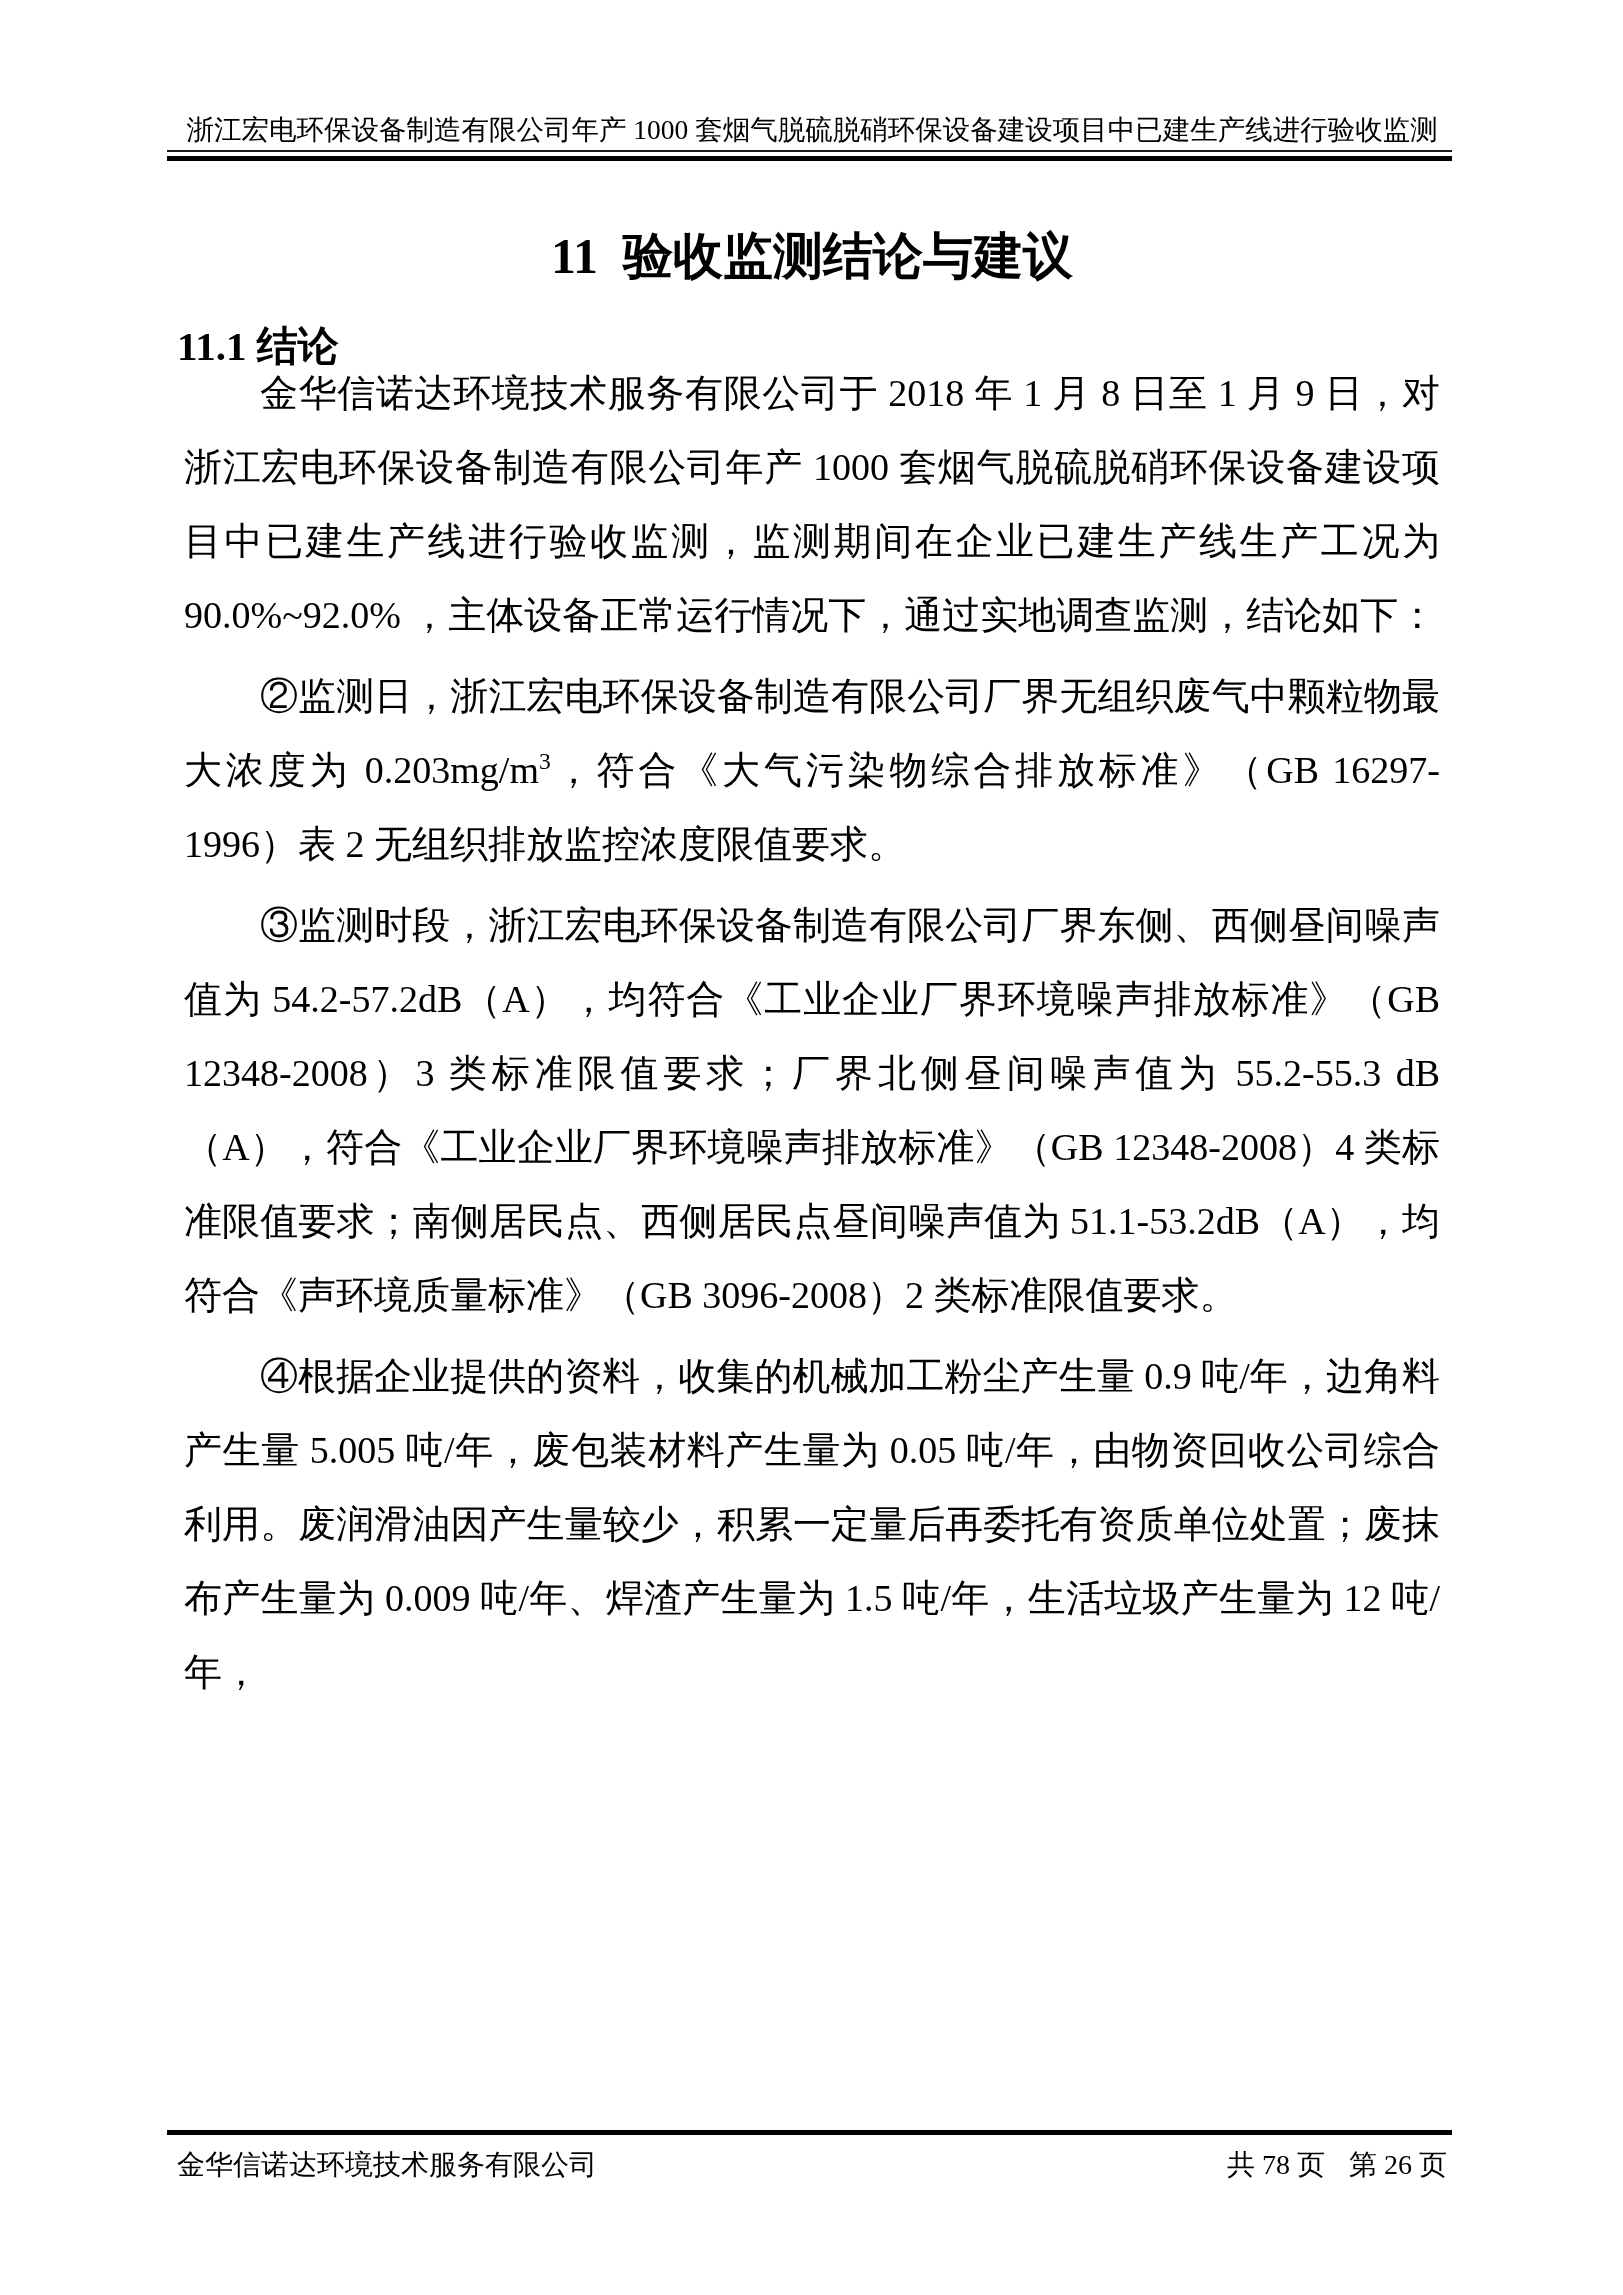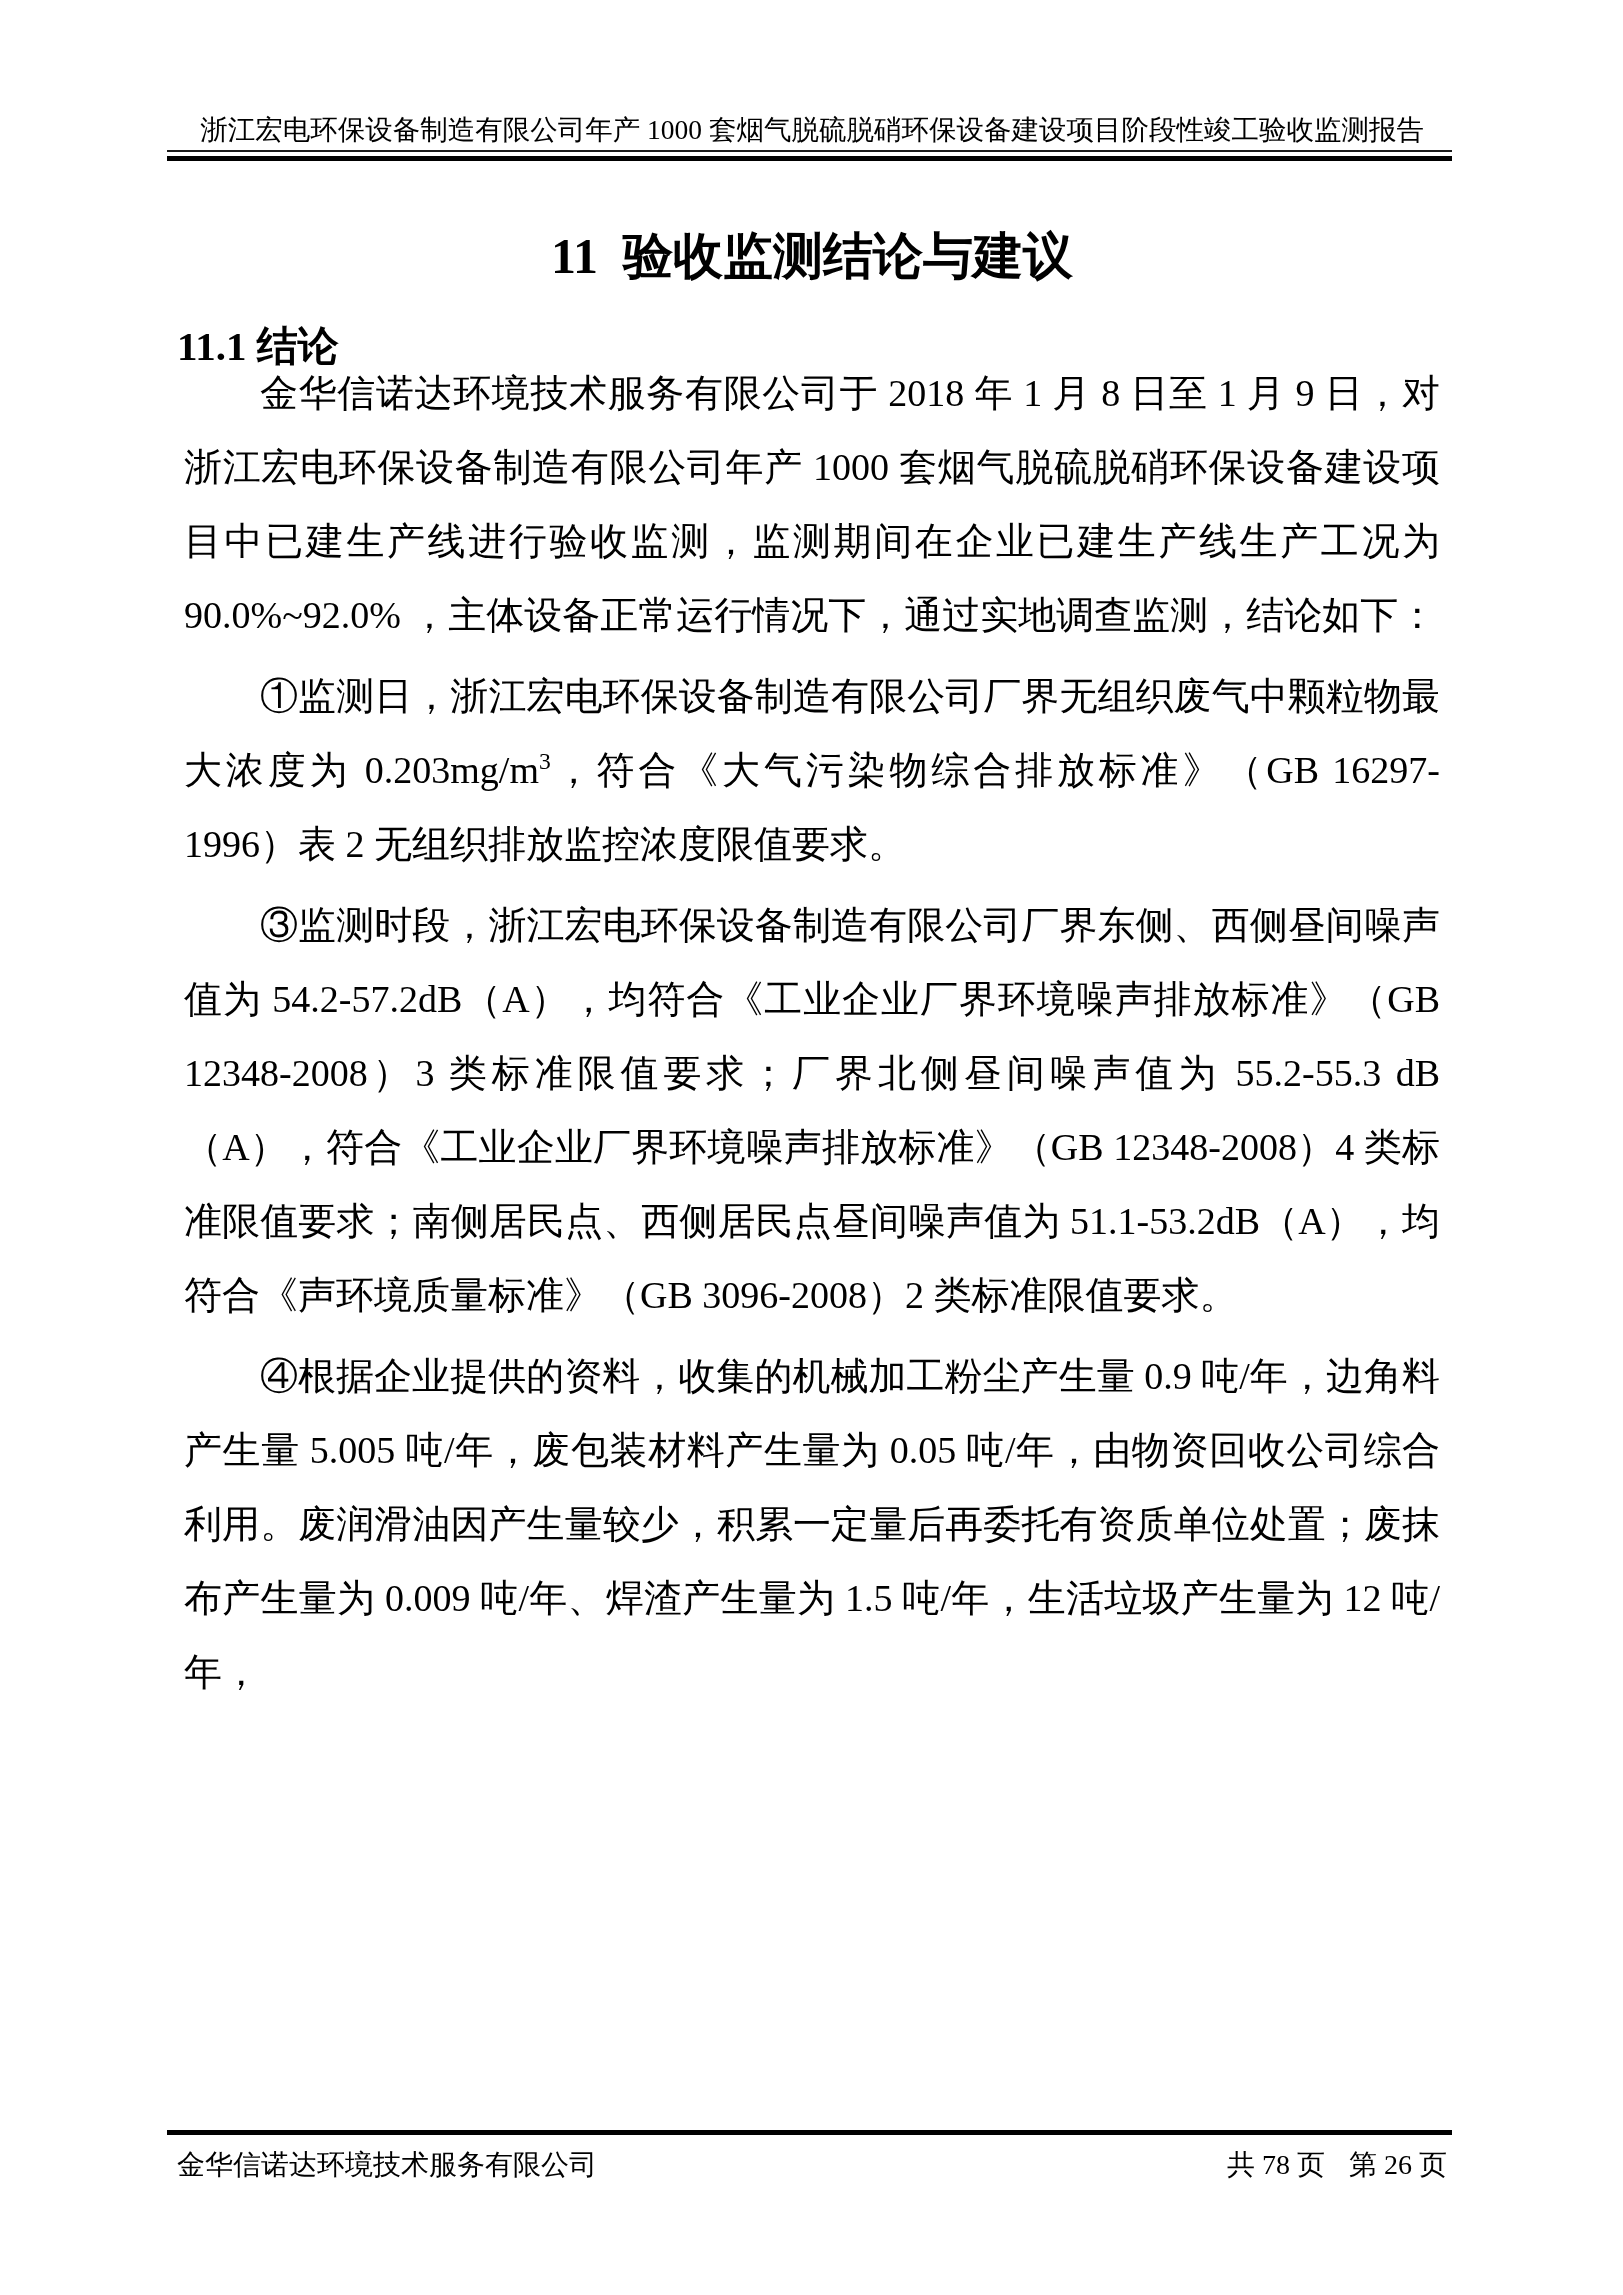--- a/index.html
+++ b/index.html
@@ -111,31 +111,31 @@
   }
   .footer-pages span + span {
     margin-left: 17px;
   }
 </style>
 </head>
 <body>
 
 <div class="page">
 
-  <div class="header-text">浙江宏电环保设备制造有限公司年产 1000 套烟气脱硫脱硝环保设备建设项目阶段性竣工验收监测报告</div>
+  <div class="header-text">浙江宏电环保设备制造有限公司年产 1000 套烟气脱硫脱硝环保设备建设项目中已建生产线进行验收监测</div>
   <div class="header-rule-thin"></div>
   <div class="header-rule-thick"></div>
 
   <h1 class="doc-title">11  验收监测结论与建议</h1>
 
   <h2 class="section-heading">11.1 结论</h2>
 
   <div class="body-text">
     <p>金华信诺达环境技术服务有限公司于 2018 年 1 月 8 日至 1 月 9 日，对浙江宏电环保设备制造有限公司年产 1000 套烟气脱硫脱硝环保设备建设项目中已建生产线进行验收监测，监测期间在企业已建生产线生产工况为 90.0%~92.0% ，主体设备正常运行情况下，通过实地调查监测，结论如下：</p>
-    <p><span>①监测日，浙江宏电环保设备制造有限公司厂界无组织废气中颗粒物最大浓度为 0.203mg/m</span><span class="sup">3</span><span>，符合《大气污染物综合排放标准》（GB 16297-1996）表 2 无组织排放监控浓度限值要求。</span></p>
+    <p><span>②监测日，浙江宏电环保设备制造有限公司厂界无组织废气中颗粒物最大浓度为 0.203mg/m</span><span class="sup">3</span><span>，符合《大气污染物综合排放标准》（GB 16297-1996）表 2 无组织排放监控浓度限值要求。</span></p>
     <p>③监测时段，浙江宏电环保设备制造有限公司厂界东侧、西侧昼间噪声值为 54.2-57.2dB（A），均符合《工业企业厂界环境噪声排放标准》（GB 12348-2008）3 类标准限值要求；厂界北侧昼间噪声值为 55.2-55.3 dB（A），符合《工业企业厂界环境噪声排放标准》（GB 12348-2008）4 类标准限值要求；南侧居民点、西侧居民点昼间噪声值为 51.1-53.2dB（A），均符合《声环境质量标准》（GB 3096-2008）2 类标准限值要求。</p>
     <p>④根据企业提供的资料，收集的机械加工粉尘产生量 0.9 吨/年，边角料产生量 5.005 吨/年，废包装材料产生量为 0.05 吨/年，由物资回收公司综合利用。废润滑油因产生量较少，积累一定量后再委托有资质单位处置；废抹布产生量为 0.009 吨/年、焊渣产生量为 1.5 吨/年，生活垃圾产生量为 12 吨/年，</p>
   </div>
 
   <div class="footer-rule"></div>
   <div class="footer-row">
     <span>金华信诺达环境技术服务有限公司</span>
     <span class="footer-pages">
       <span>共 78 页</span>
       <span>第 26 页</span>

